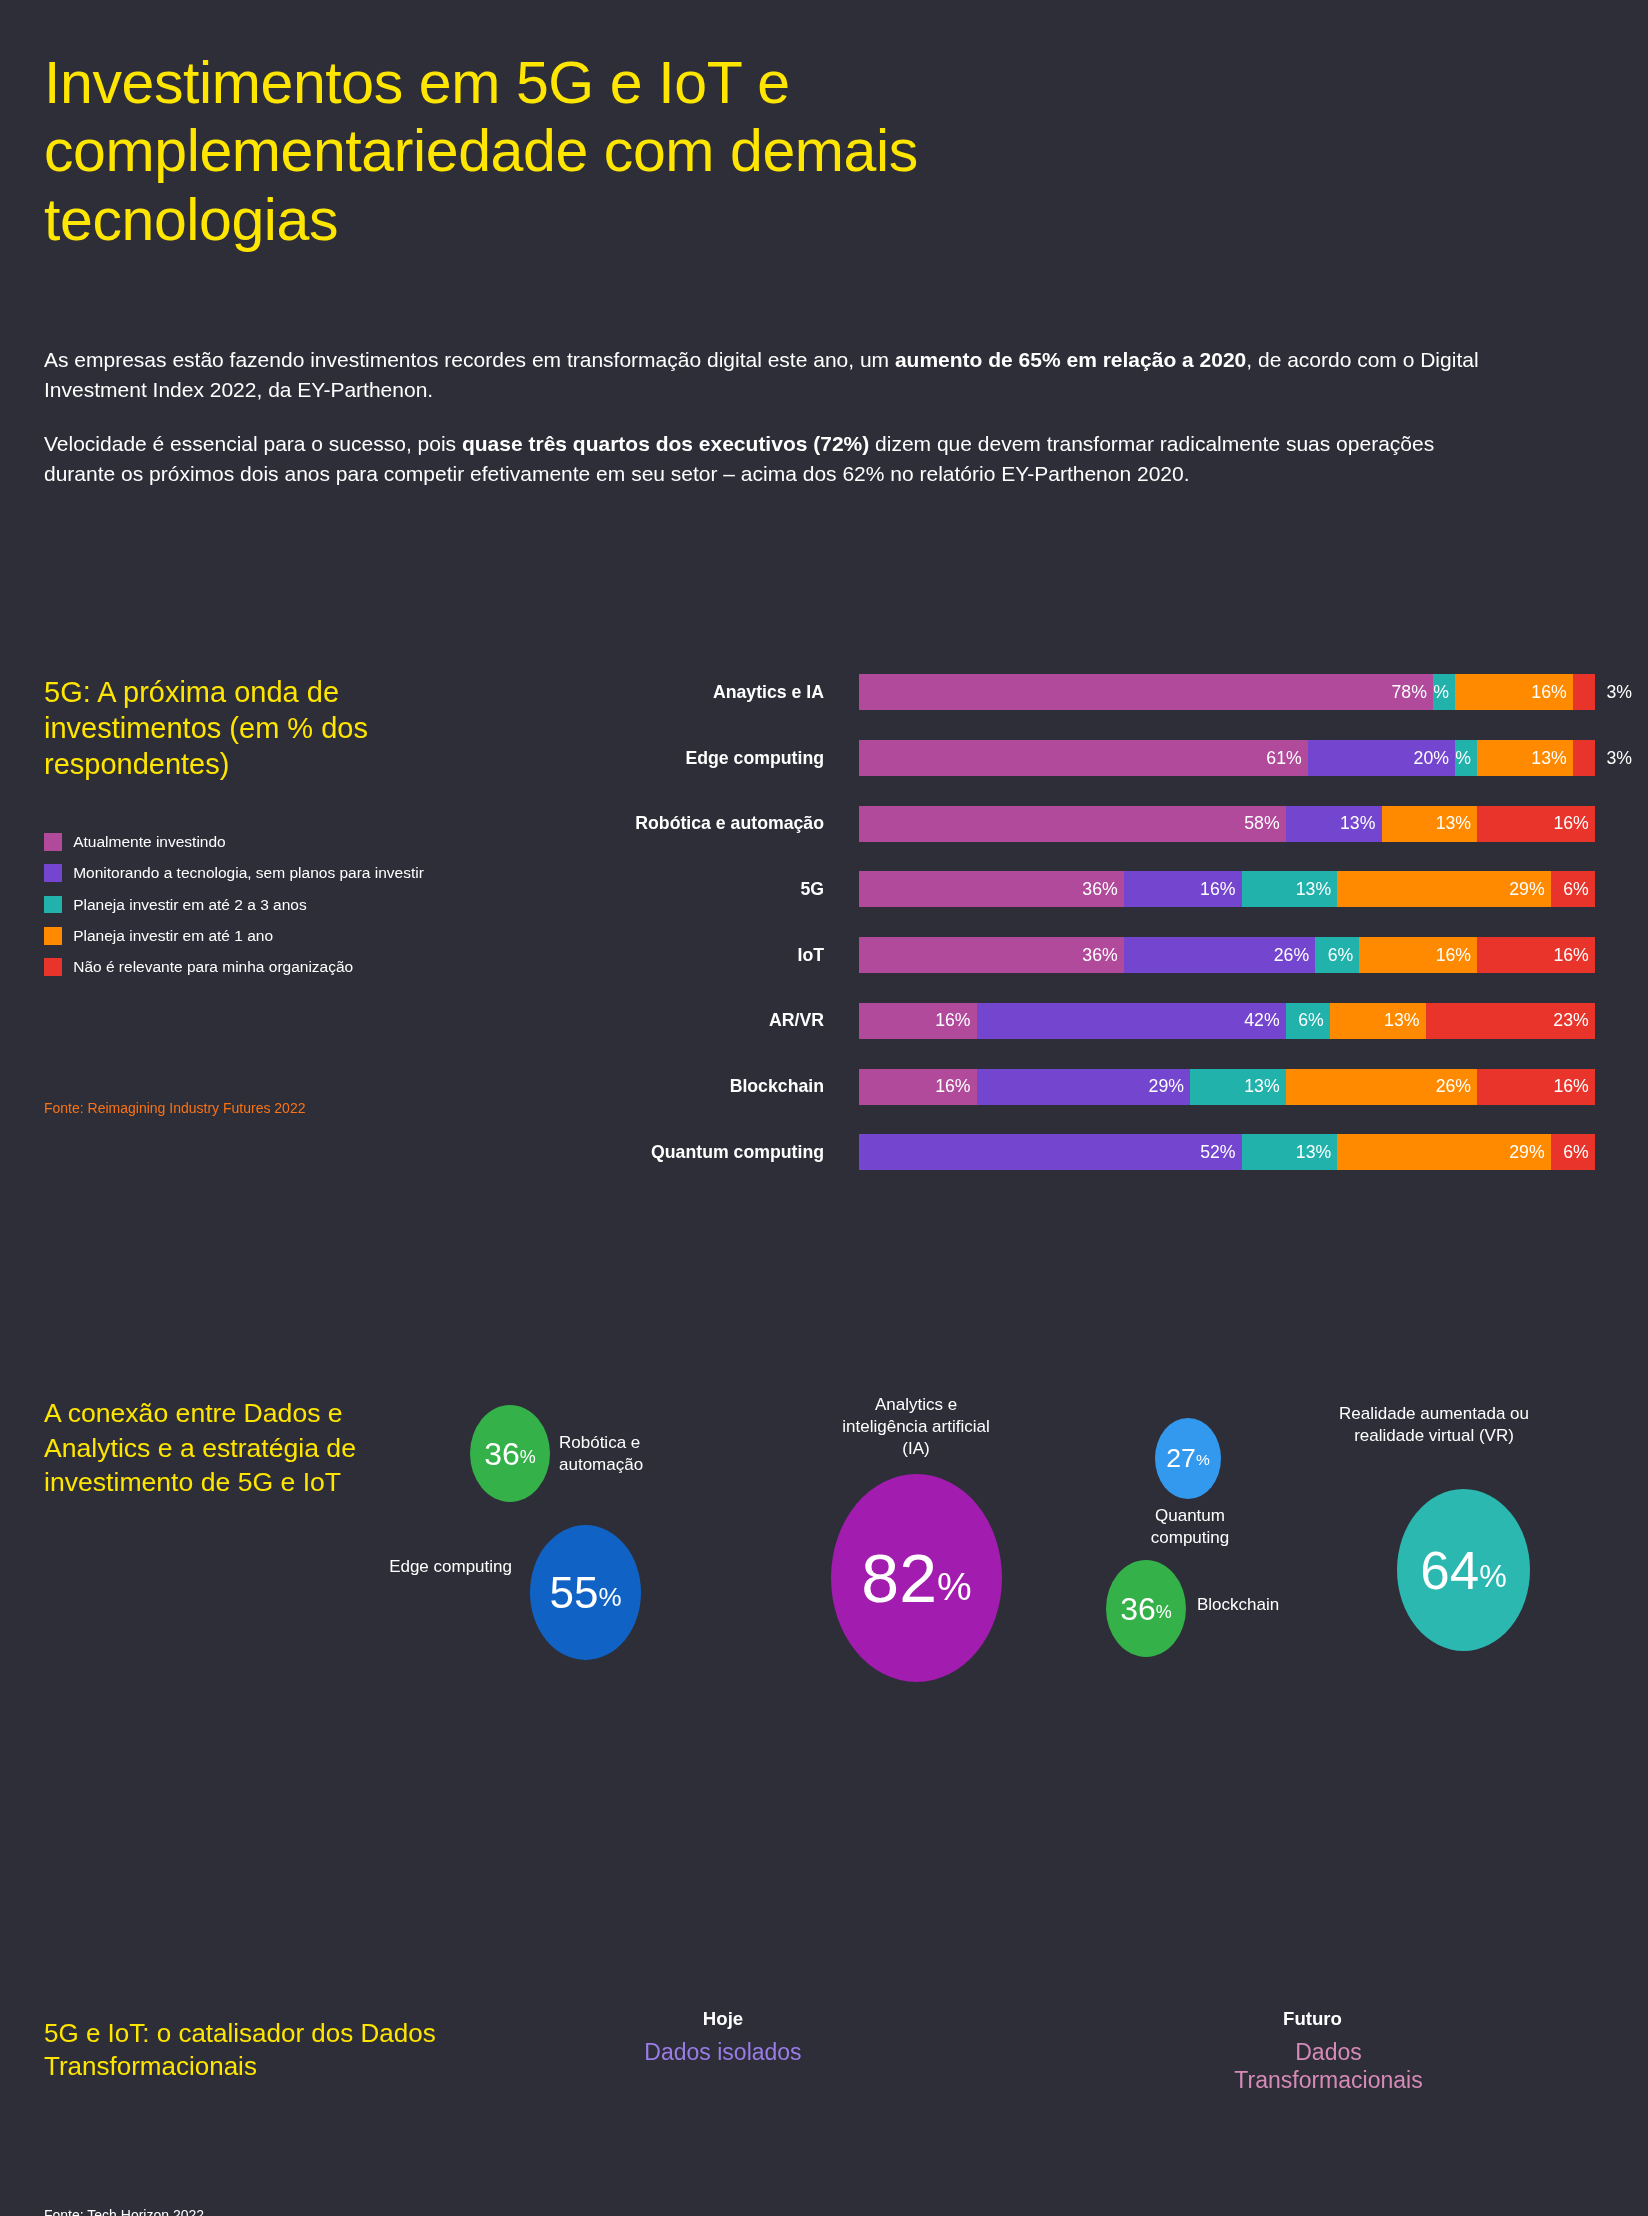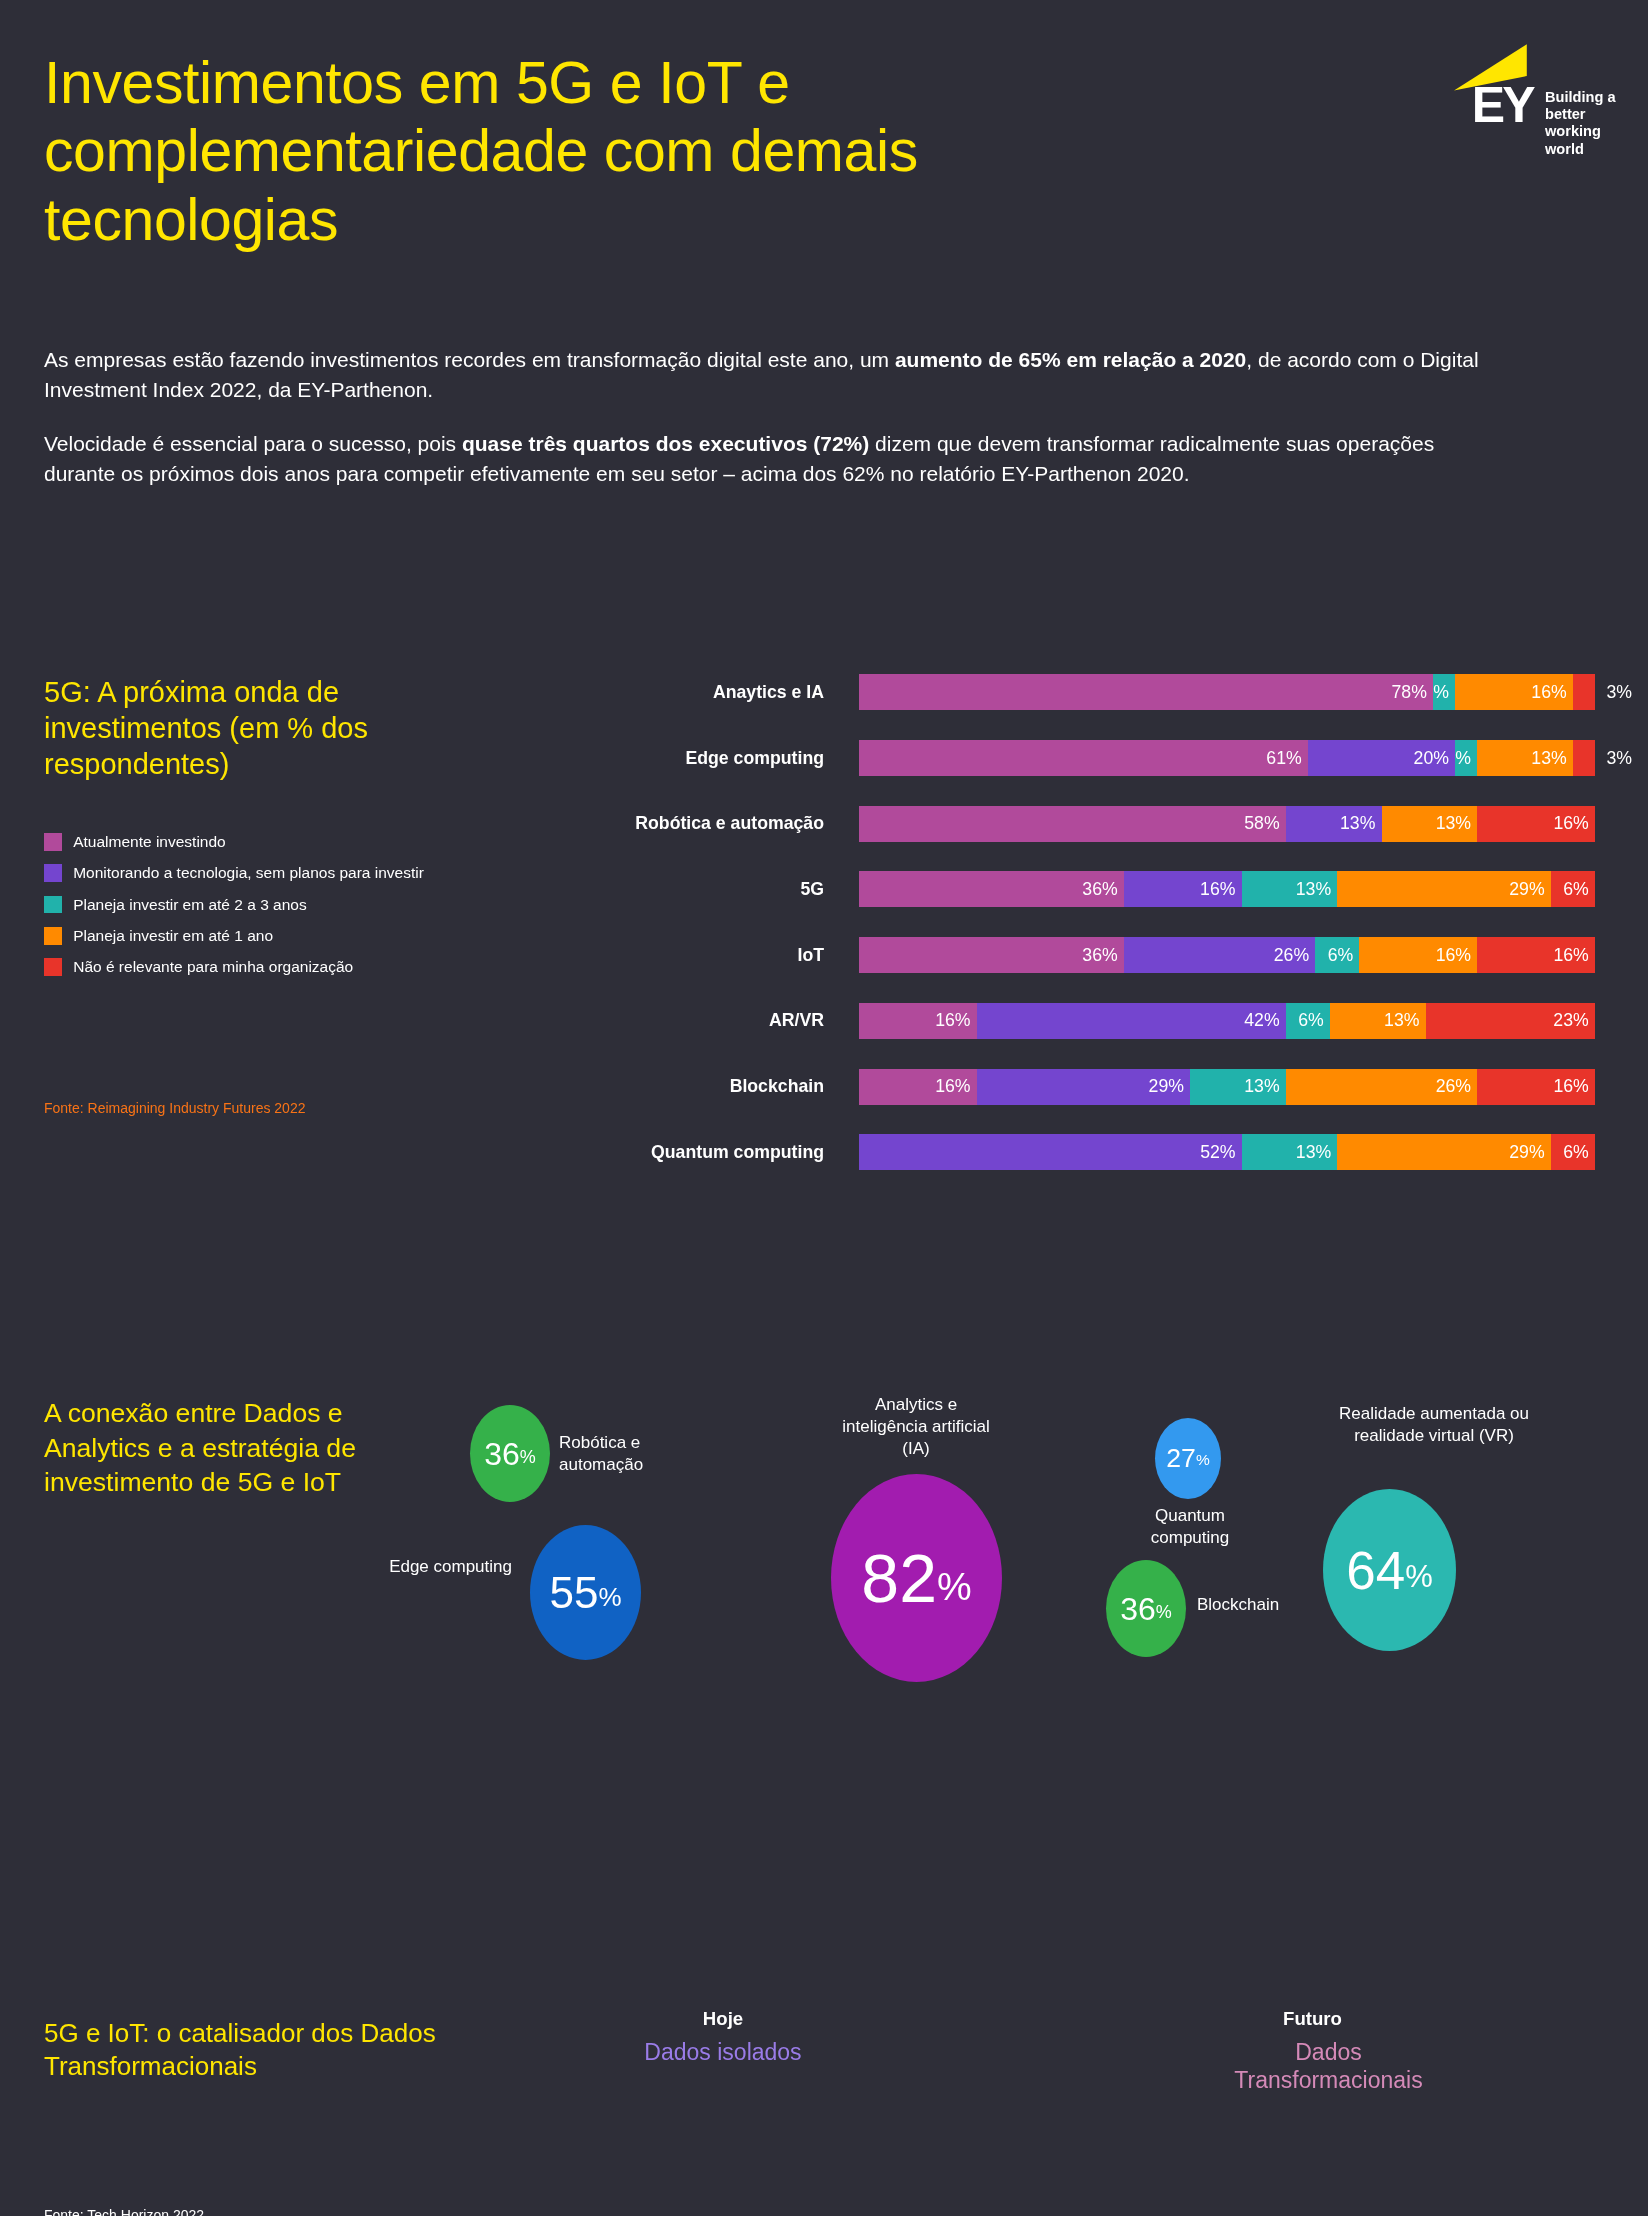--- a/index.html
+++ b/index.html
@@ -73,30 +73,20 @@
   .cmp-row{position:absolute;left:505px;width:1108px;height:93px;display:flex;
            align-items:center;}
 </style>
 </head>
 <body>
 
 <div class="page">
 
   <div class="header">
     <div class="title">Investimentos em 5G e IoT e complementariedade com demais tecnologias</div>
-    <div class="ey-logo">
-      <svg class="ey-beam" width="75" height="49" viewBox="0 0 170 110">
-        <polygon points="165,0 165,72 0,105" fill="#ffe600"></polygon>
-      </svg>
-      <div class="ey-mark">EY</div>
-      <div class="ey-tag">
-        <div>Building a better</div>
-        <div>working world</div>
-      </div>
-    </div>
   </div>
 
   <div class="intro">
     <p><span>As empresas estão fazendo investimentos recordes em transformação digital este ano, um </span><b>aumento de 65% em relação a 2020</b><span>, de acordo com o Digital Investment Index 2022, da EY-Parthenon.</span></p>
     <p><span>Velocidade é essencial para o sucesso, pois </span><b>quase três quartos dos executivos (72%)</b><span> dizem que devem transformar radicalmente suas operações durante os próximos dois anos para competir efetivamente em seu setor – acima dos 62% no relatório EY-Parthenon 2020.</span></p>
   </div>
 
   <div class="sec1">
     <div class="sec1-title">5G: A próxima onda de investimentos (em % dos respondentes)</div>
     <div class="legend" id="legend">
@@ -287,21 +277,21 @@
         </div>
         <div class="blabel" style="left: 379px; top: 204px; width: 133px; text-align: right;">Edge computing</div>
         <div class="bubble" style="left: 831px; top: 122px; width: 171px; height: 208px; background: #a21caf; border-radius: 50%;">
           <div class="val" style="font-size: 68px;"><span>82</span><sup style="font-size: 39px;">%</sup></div>
         </div>
         <div class="blabel" style="left: 833px; top: 42px; width: 166px; text-align: center;">Analytics e inteligência artificial (IA)</div>
         <div class="bubble" style="left: 1155px; top: 66px; width: 66px; height: 81px; background: rgb(51, 153, 239); border-radius: 50%;">
           <div class="val" style="font-size: 26.6px;"><span>27</span><sup style="font-size: 15.5px;">%</sup></div>
         </div>
         <div class="blabel" style="left: 1130px; top: 153px; width: 120px; text-align: center;">Quantum computing</div>
-        <div class="bubble" style="left: 1323px; top: 137px; width: 133px; height: 162px; background: rgb(43, 184, 176); border-radius: 50%;">
+        <div class="bubble" style="left: 1397px; top: 137px; width: 133px; height: 162px; background: rgb(43, 184, 176); border-radius: 50%;">
           <div class="val" style="font-size: 53px;"><span>64</span><sup style="font-size: 31px;">%</sup></div>
         </div>
         <div class="blabel" style="left: 1310px; top: 51px; width: 248px; text-align: center;">Realidade aumentada ou realidade virtual (VR)</div>
         <div class="bubble" style="left: 1106px; top: 208px; width: 80px; height: 97px; background: rgb(53, 177, 74); border-radius: 50%;">
           <div class="val" style="font-size: 32px;"><span>36</span><sup style="font-size: 18px;">%</sup></div>
         </div>
         <div class="blabel" style="left: 1197px; top: 242px; width: 133px; text-align: left;">Blockchain</div>
       </div>
   </div>
 

